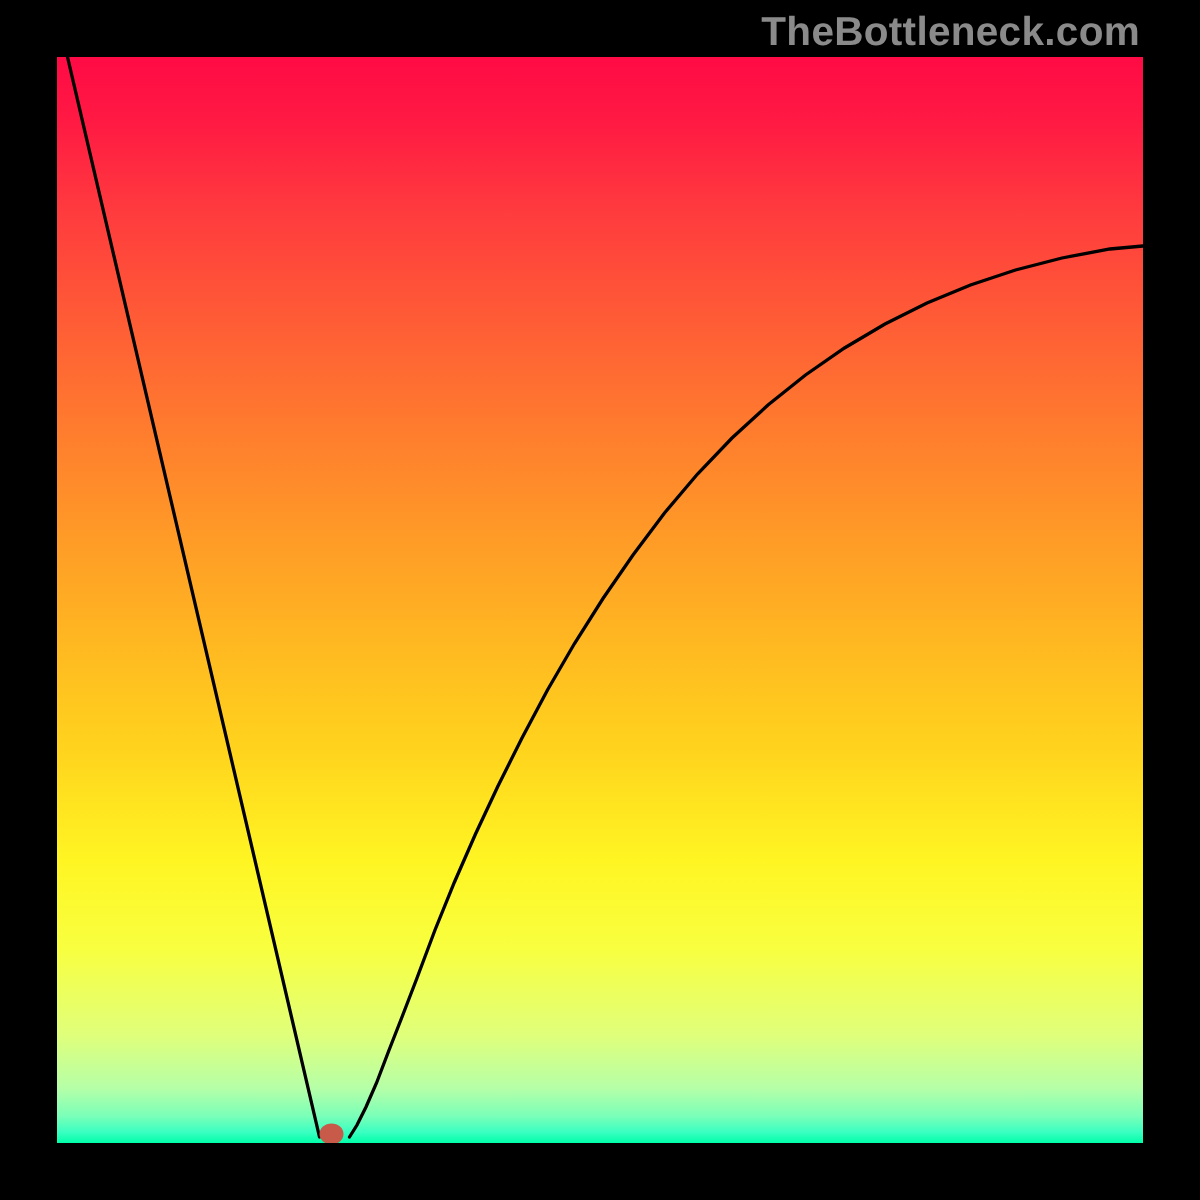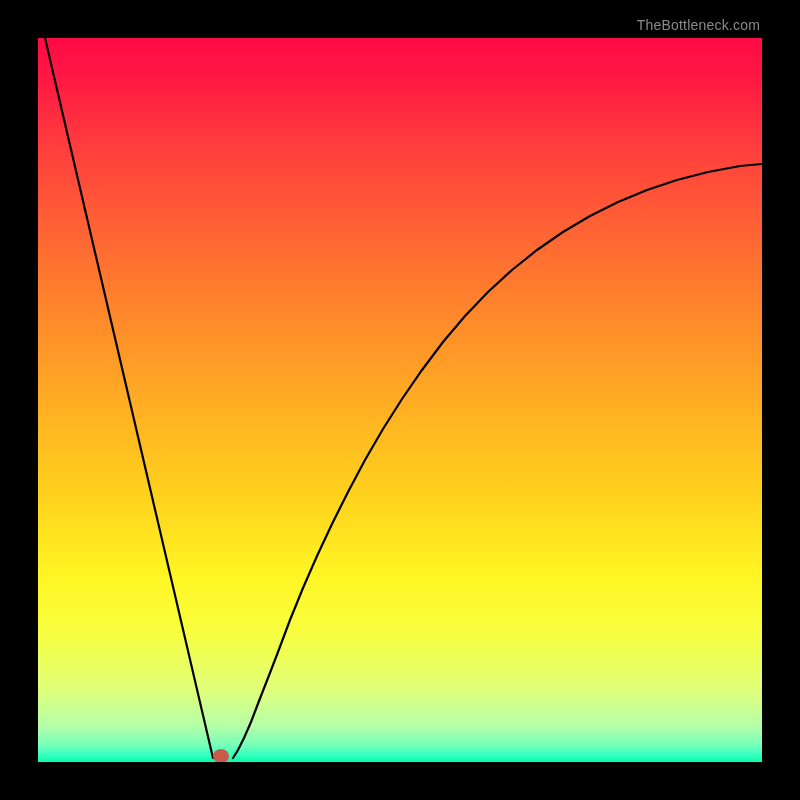--- a/index.html
+++ b/index.html
@@ -50,26 +50,27 @@
     );
   }
   .curve-svg {
     position: absolute;
     inset: 0;
     width: 724px;
     height: 724px;
   }
   .watermark {
     position: absolute;
-    top: 17px;
+    top: 6px;
     right: 40px;
     color: #8a8a8a;
-    font-size: 14px;
+    font-size: 27px;
     letter-spacing: 0.2px;
     user-select: none;
+    font-weight: bold;
   }
 </style>
 </head>
 <body>
 
 <div class="frame">
 
   <div class="watermark">TheBottleneck.com</div>
 
   <div class="plot-area">

